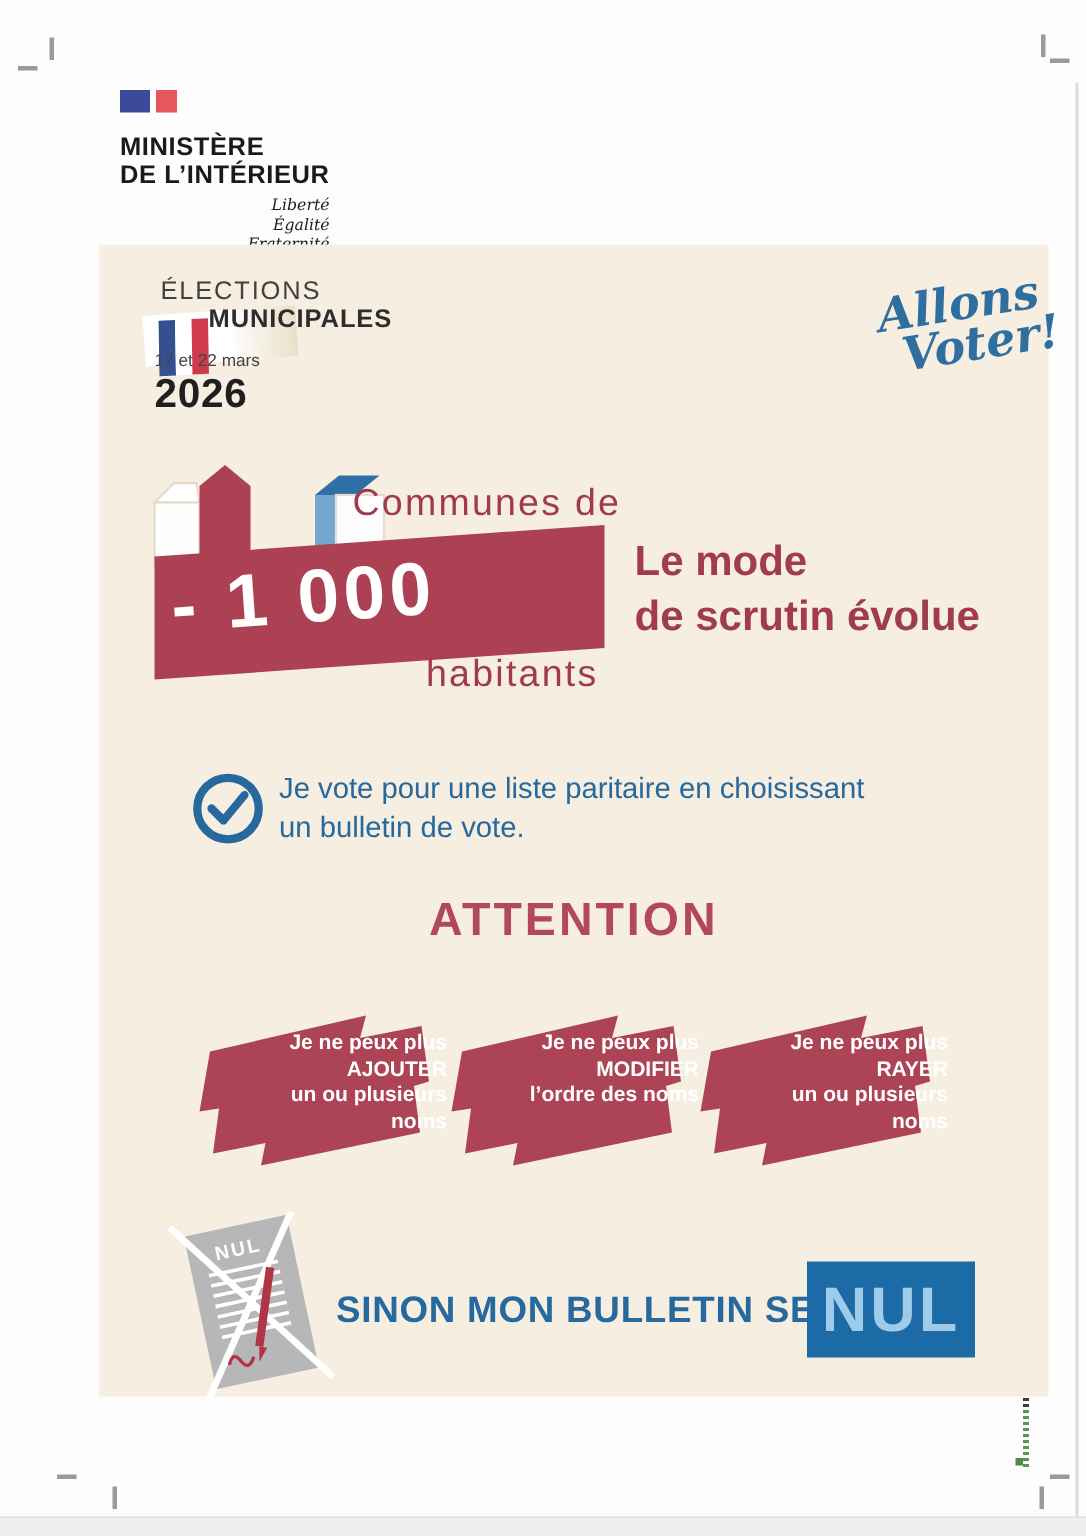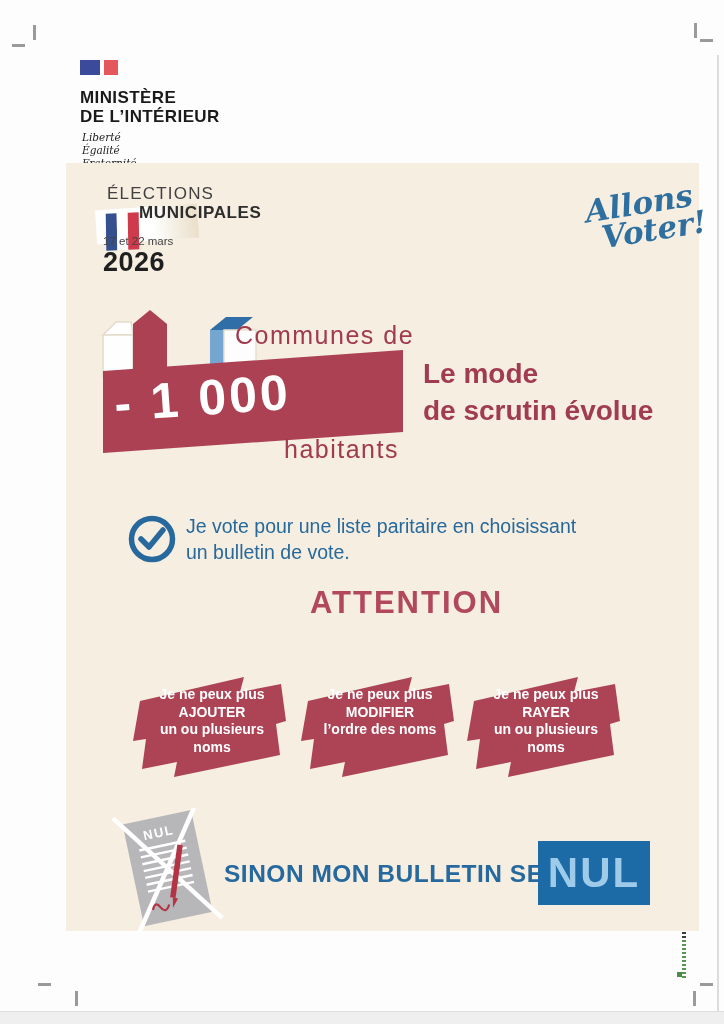--- a/index.html
+++ b/index.html
@@ -45,21 +45,21 @@
   .communes-suffix{font-size:25px;color:#a03a4d;letter-spacing:1.5px;font-weight:500;}
 
   .headline{font-size:28px;font-weight:bold;color:#a13c50;line-height:37px;}
 
   .vote-msg{font-size:19.5px;font-weight:normal;color:#26699c;line-height:26px;}
 
   .attention{left:0;width:100%;text-align:center;font-size:31px;font-weight:bold;color:#b2485c;letter-spacing:2px;}
 
   .ribbon{width:172px;height:135px;}
   .ribbon svg{position:absolute;left:0;top:0;}
-  .ribbon-text{position:absolute;left:0;top:0;width:100%;padding-top:29px;text-align:center;
+  .ribbon-text{position:absolute;left:0;top:0;width:100%;padding-top:29px;text-align:right;
                font-size:14px;font-weight:bold;color:#ffffff;line-height:17.5px;}
 
   .sinon{font-size:24.5px;font-weight:bold;color:#26699e;letter-spacing:.5px;}
   .nul-badge{width:112px;height:64px;background:#1c6aa6;color:#9dcbe9;font-size:42px;font-weight:bold;
              display:flex;align-items:center;justify-content:center;letter-spacing:2px;}
 </style>
 </head>
 <body>
 
 <div class="abs reg-v" style="left:33px;top:25px;"></div>
@@ -78,21 +78,21 @@
 
 <div class="abs" style="left:80px;top:60px;">
   <div style="display:flex;gap:4px;">
     <div class="flag-blue"></div>
     <div class="flag-red"></div>
   </div>
   <div class="min-title" style="margin-top:13px;">
     <div>MINISTÈRE</div>
     <div>DE L’INTÉRIEUR</div>
   </div>
-  <div class="motto" style="margin-top:5px;margin-left:2px;">
+  <div class="motto" style="margin-top:5px;margin-left:2px;text-align:right;">
     <div>Liberté</div>
     <div>Égalité</div>
     <div>Fraternité</div>
   </div>
 </div>
 
 <div class="abs poster">
 
   <div class="abs" style="left:0;top:0;width:280px;height:130px;">
     <div class="abs hdr-card" style="left:30px;top:44px;"></div>
@@ -136,21 +136,21 @@
 
   <svg class="abs" style="left:62px;top:352px;" width="48" height="48" viewBox="0 0 48 48">
     <circle cx="24" cy="24" r="20.5" fill="none" stroke="#27699c" stroke-width="5.5"></circle>
     <polyline points="13,24 21,32 35,15" fill="none" stroke="#27699c" stroke-width="5.5" stroke-linecap="round" stroke-linejoin="round"></polyline>
   </svg>
   <div class="abs vote-msg" style="left:120px;top:350px;">
     <div>Je vote pour une liste paritaire en choisissant</div>
     <div>un bulletin de vote.</div>
   </div>
 
-  <div class="abs attention" style="top:422px;margin-left:24px;">ATTENTION</div>
+  <div class="abs attention" style="top:432px;">ATTENTION</div>
 
   <div class="abs ribbon" style="left:60px;top:494px;">
     <svg width="172" height="135" viewBox="0 0 172 135">
       <polygon points="14,44 118,20 114,35 155,27 160,64 150,67 154,98 48,120 51,105 16,112 20,82 7,84" fill="#ad4456"></polygon>
     </svg>
     <div class="ribbon-text">
       <div>Je ne peux plus</div>
       <div>AJOUTER</div>
       <div>un ou plusieurs</div>
       <div>noms</div>

